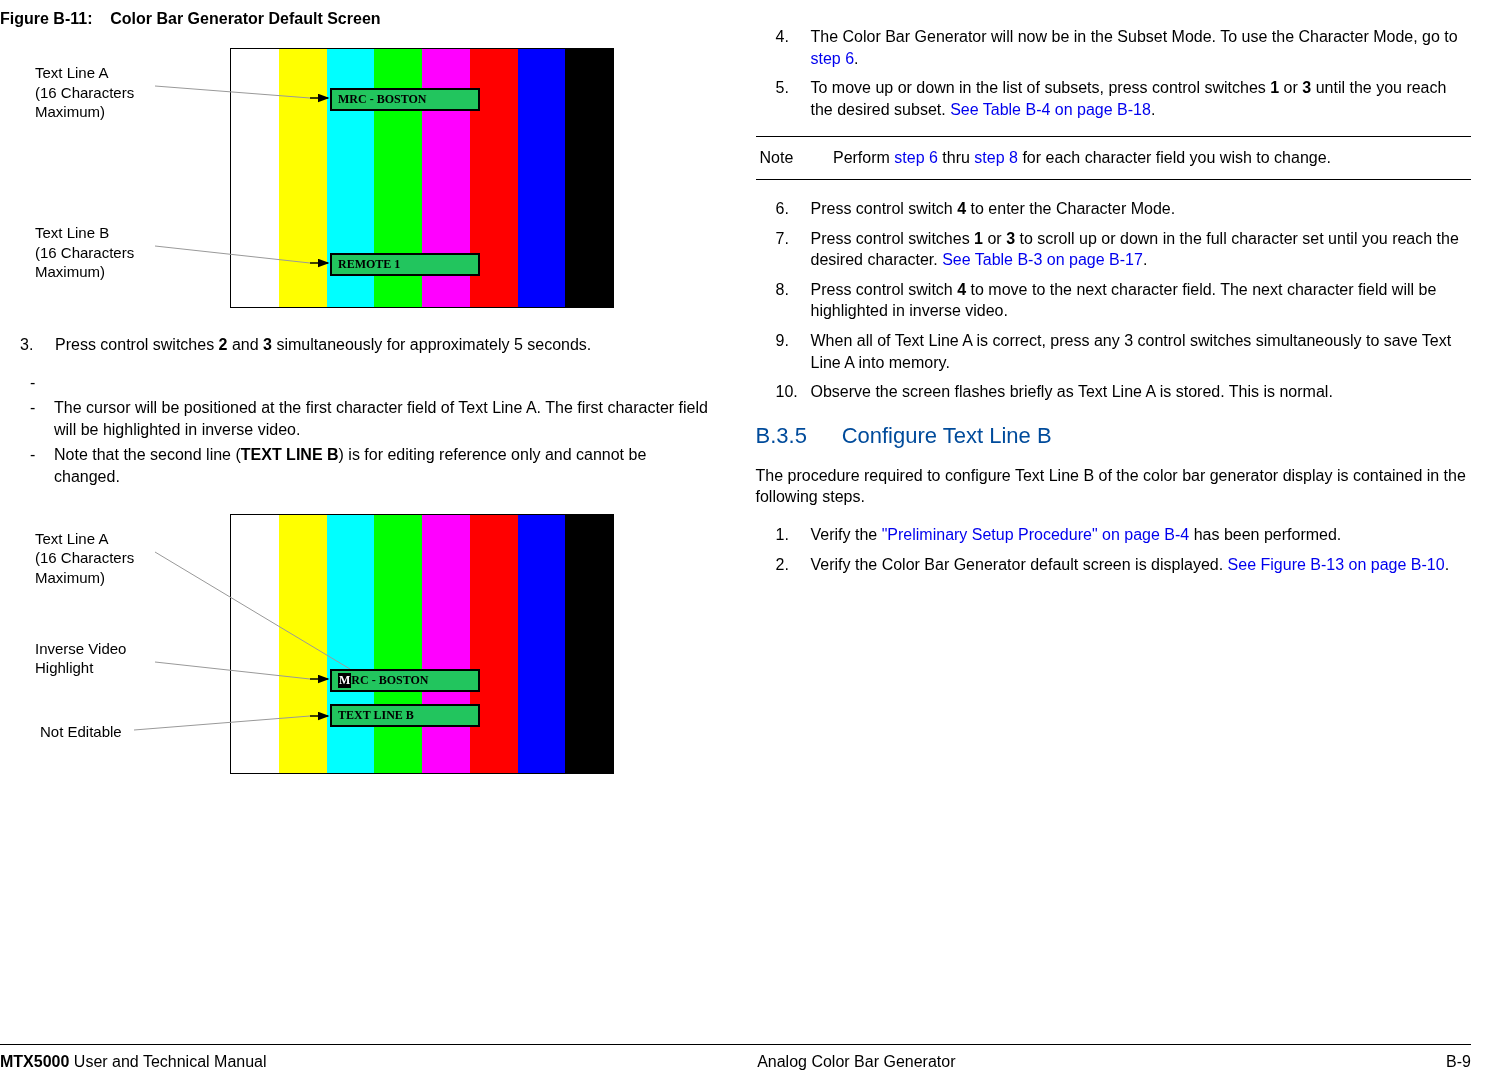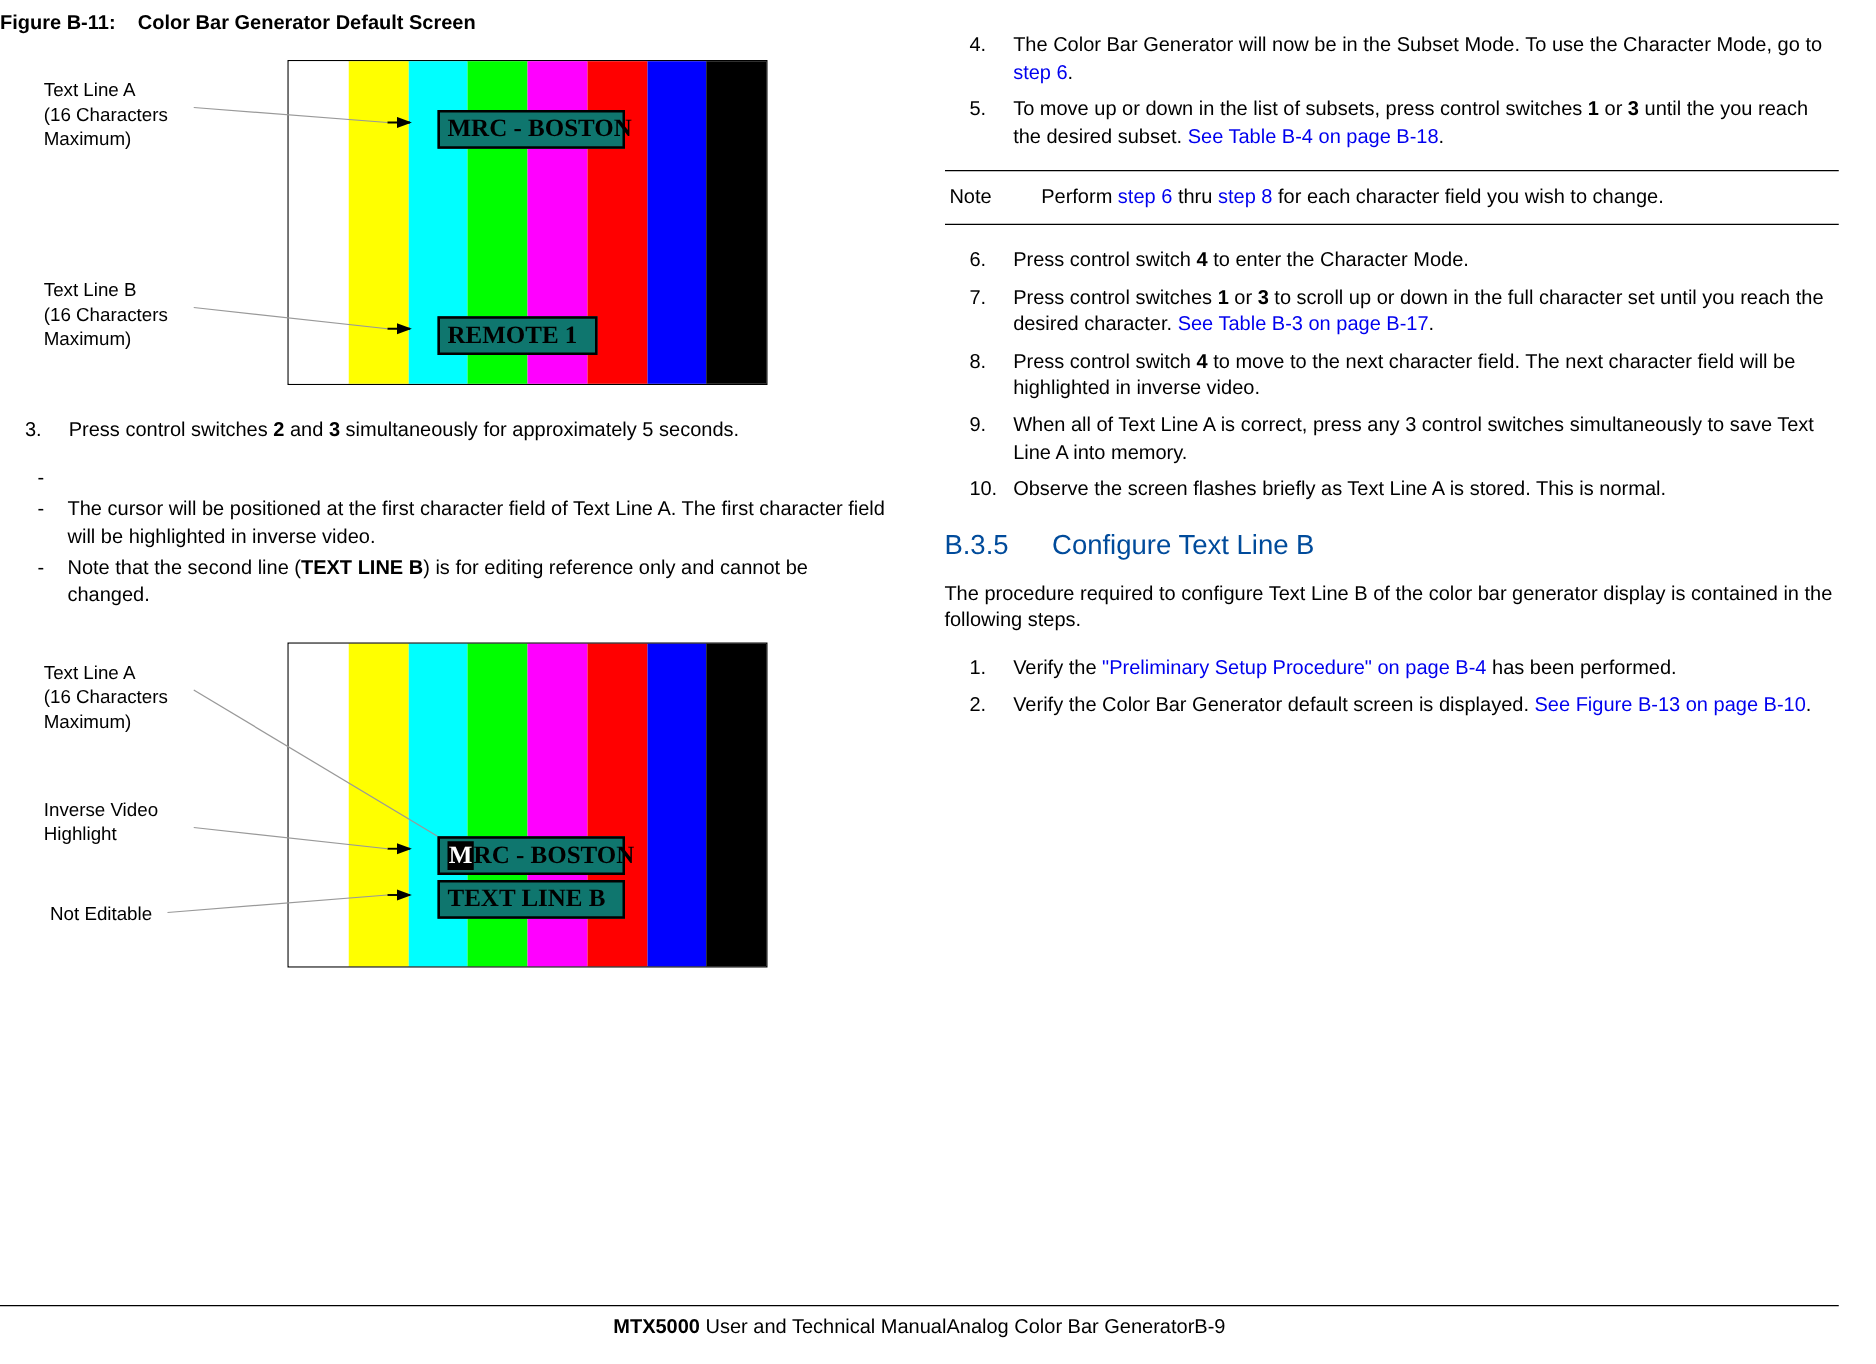--- a/index.html
+++ b/index.html
@@ -56,29 +56,28 @@
   .b-white { background: #ffffff; }
   .b-yellow { background: #ffff00; }
   .b-cyan { background: #00ffff; }
   .b-green { background: #00ff00; }
   .b-magenta { background: #ff00ff; }
   .b-red { background: #ff0000; }
   .b-blue { background: #0000ff; }
   .b-black { background: #000000; }
   .text-box {
     position: absolute;
-    background: #0f766e;
+    background: #22c55e;
     border: 2px solid #000;
     font-family: "Times New Roman", Times, serif;
     font-weight: bold;
-    font-size: 20px;
+    font-size: 12px;
     padding: 2px 6px;
     white-space: nowrap;
     z-index: 5;
-    margin-left: 20px;
   }
   .inverse-char {
     display: inline-block;
     background: #000;
     color: #fff;
     padding: 0 1px;
   }
   svg.arrows {
     position: absolute;
     top: 0; left: 0;
@@ -152,21 +151,21 @@
     margin-bottom: 10px;
   }
   .footer {
     position: absolute;
     left: 0;
     right: 30px;
     bottom: 20px;
     border-top: 0.8px solid #000;
     padding-top: 8px;
     display: flex;
-    justify-content: center;
+    justify-content: space-between;
     font-size: 16px;
   }
   .footer-left .bold { font-weight: bold; }
 </style>
 </head>
 <body>
 
 <div class="page">
   <div class="columns">
 
@@ -195,21 +194,21 @@
           <div class="bar b-yellow"></div>
           <div class="bar b-cyan"></div>
           <div class="bar b-green"></div>
           <div class="bar b-magenta"></div>
           <div class="bar b-red"></div>
           <div class="bar b-blue"></div>
           <div class="bar b-black"></div>
         </div>
 
         <div class="text-box" style="top:50px; left:330px; width:150px;">MRC - BOSTON</div>
-        <div class="text-box" style="top:215px; left:330px; width:128px;">REMOTE 1</div>
+        <div class="text-box" style="top:215px; left:330px; width:150px;">REMOTE 1</div>
 
         <svg class="arrows">
           <defs>
             <marker id="arrowhead1" markerWidth="8" markerHeight="8" refX="7" refY="3" orient="auto">
               <polygon points="0 0, 8 3, 0 6" fill="#000"></polygon>
             </marker>
           </defs>
           <line x1="155" y1="48" x2="310" y2="60" stroke="#999" stroke-width="1"></line>
           <line x1="310" y1="60" x2="328" y2="60" stroke="#000" stroke-width="1.5" marker-end="url(#arrowhead1)"></line>
           <line x1="155" y1="208" x2="310" y2="225" stroke="#999" stroke-width="1"></line>

